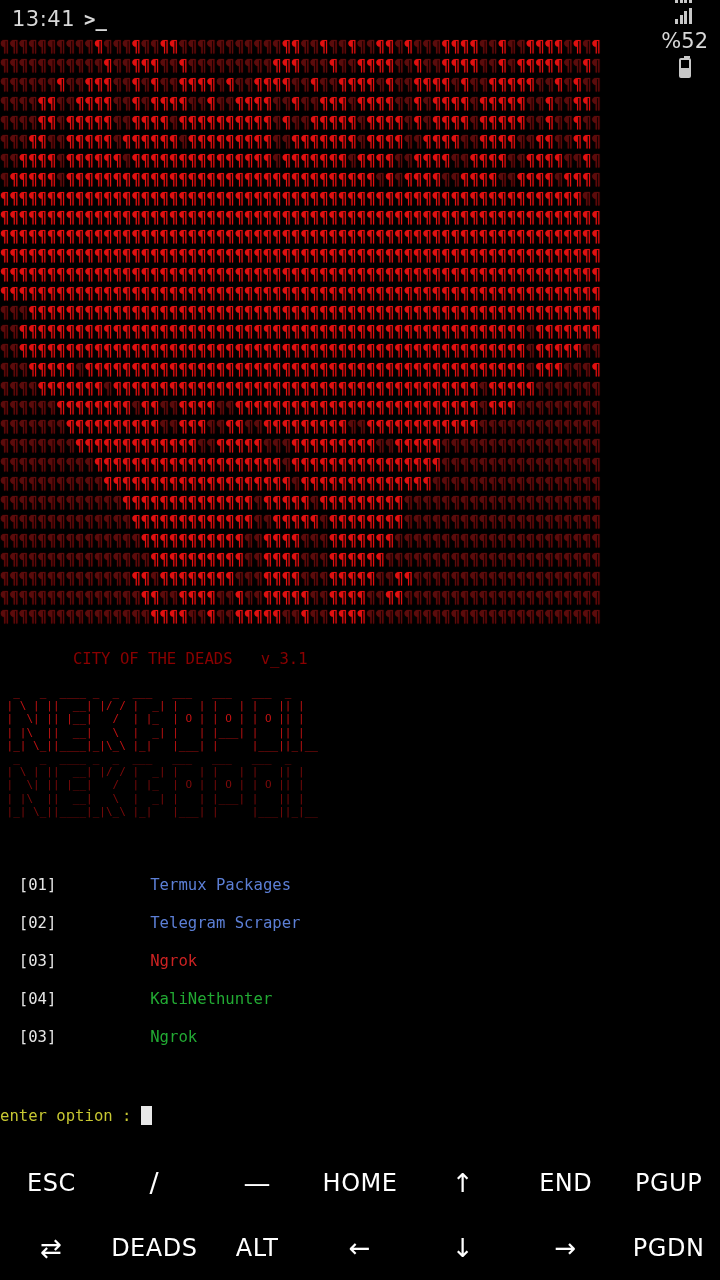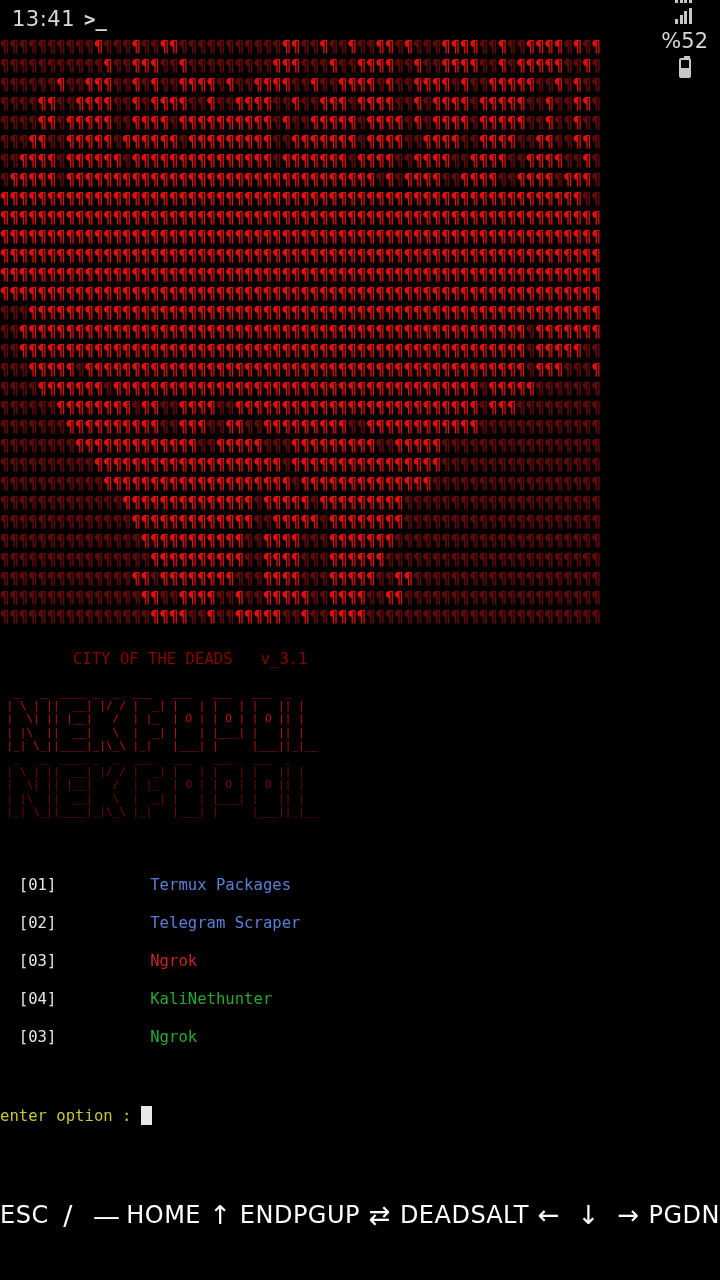--- a/index.html
+++ b/index.html
@@ -159,20 +159,21 @@
 
   
   #extra-keys {
     position: absolute;
     left: 0;
     top: 1150px;
     width: 720px;
     height: 130px;
     background: #000;
     display: flex;
+    flex-direction: column;
   }
   .key-row {
     flex: 1;
     display: flex;
     align-items: center;
   }
   .key {
     flex: 1;
     text-align: center;
     color: #ffffff;

